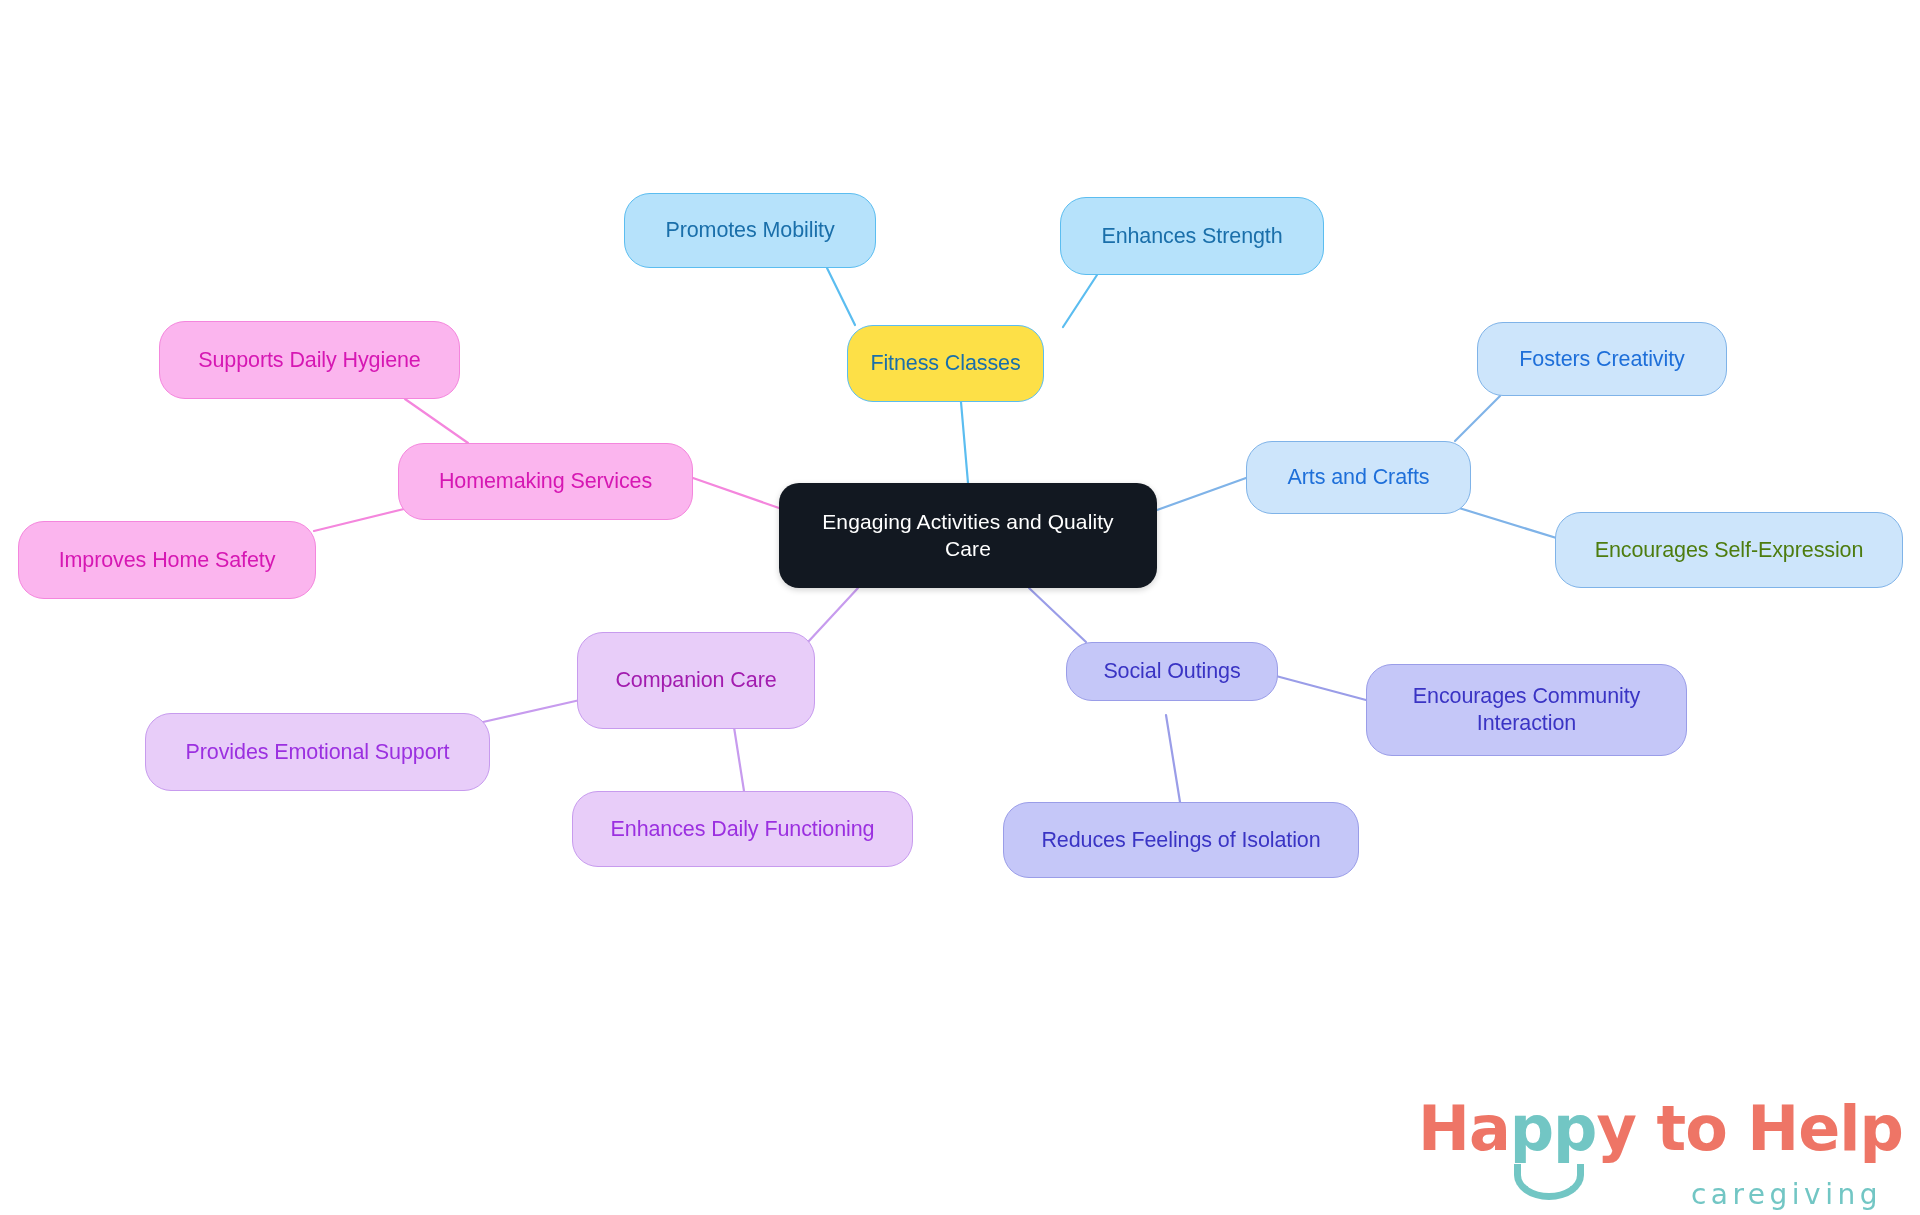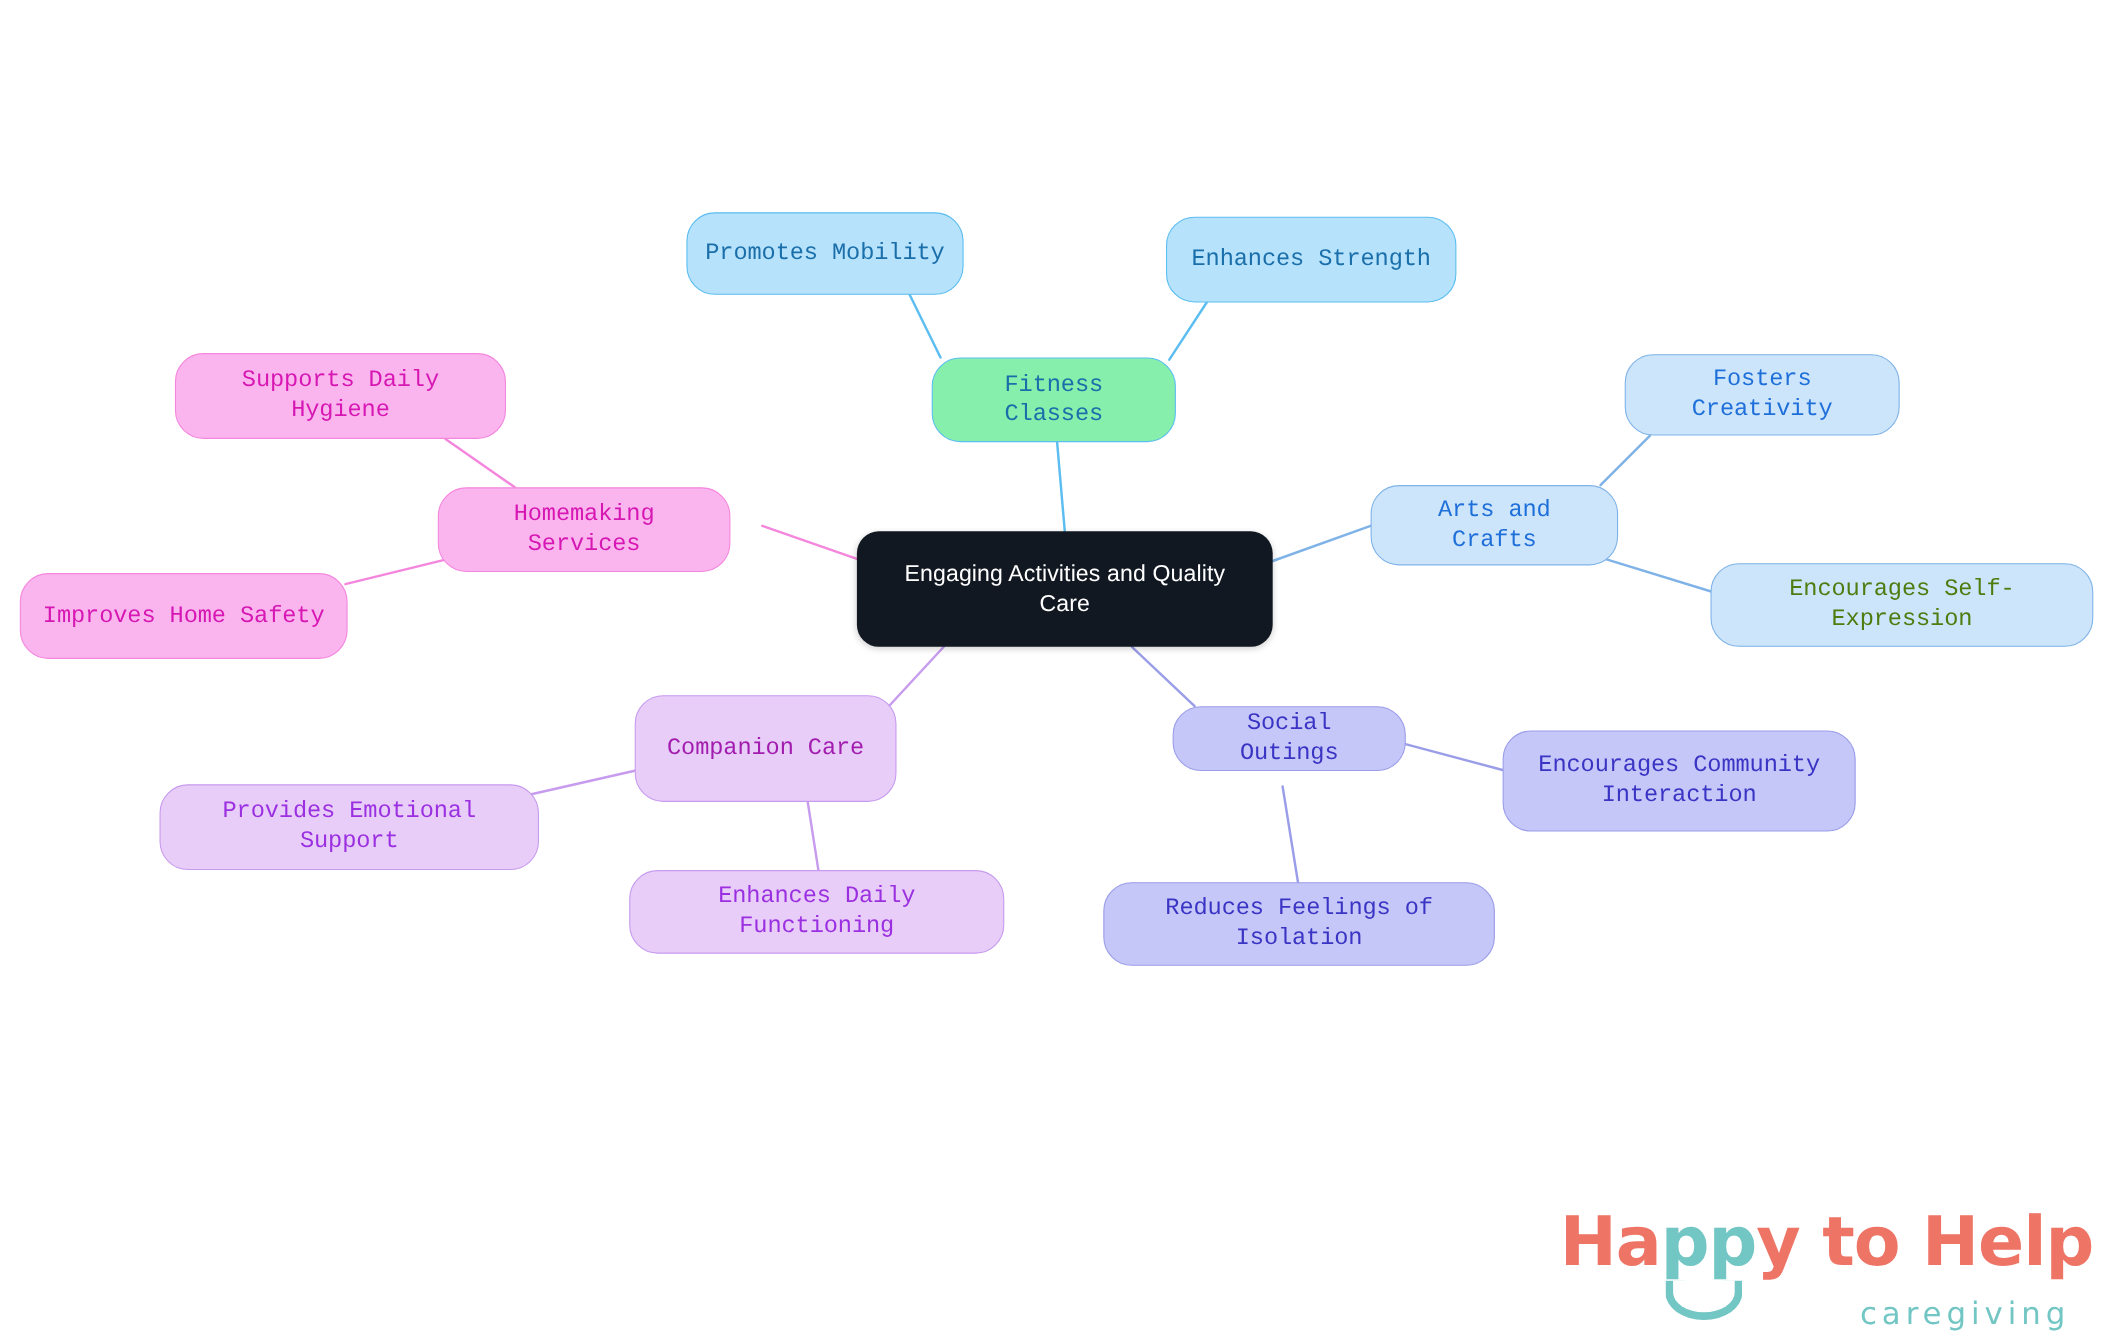--- a/index.html
+++ b/index.html
@@ -54,21 +54,20 @@
     border-width: 0;
     font-size: 21px;
     letter-spacing: 0.1px;
     box-shadow: 0 2px 6px rgba(0,0,0,0.18);
   }
 
   .node.branch,
   .node.leaf {
     font-size: 21.5px;
     letter-spacing: -0.1px;
-    font-family: Liberation Mono, monospace;
   }
 
   .logo {
     position: absolute;
     left: 1418px;
     top: 1092px;
     width: 470px;
     height: 112px;
   }
   .logo-wordmark {
@@ -122,34 +121,34 @@
       <line x1="580" y1="700" x2="483" y2="722" stroke="#c79bee" stroke-width="2.2" stroke-linecap="round"></line>
       <line x1="731" y1="708" x2="744" y2="791" stroke="#c79bee" stroke-width="2.2" stroke-linecap="round"></line>
       <line x1="779" y1="508" x2="693" y2="478" stroke="#f486dd" stroke-width="2.2" stroke-linecap="round"></line>
       <line x1="468" y1="443" x2="405" y2="399" stroke="#f486dd" stroke-width="2.2" stroke-linecap="round"></line>
       <line x1="404" y1="509" x2="314" y2="531" stroke="#f486dd" stroke-width="2.2" stroke-linecap="round"></line>
     </svg>
 
   <div id="node-layer">
       <div class="node root" style="left: 779px; top: 483px; width: 378px; height: 105px; background: rgb(18, 24, 33); color: rgb(255, 255, 255);"><span>Engaging Activities and Quality
 Care</span></div>
-      <div class="node branch" style="left: 847px; top: 325px; width: 222px; height: 77px; background: #86efac; border-color: rgb(91, 189, 240); color: rgb(26, 111, 170);"><span>Fitness Classes</span></div>
+      <div class="node branch" style="left: 847px; top: 325px; width: 197px; height: 77px; background: #fde047; border-color: rgb(91, 189, 240); color: rgb(26, 111, 170);"><span>Fitness Classes</span></div>
       <div class="node leaf" style="left: 624px; top: 193px; width: 252px; height: 75px; background: rgb(182, 226, 251); border-color: rgb(91, 189, 240); color: rgb(26, 111, 170);"><span>Promotes Mobility</span></div>
       <div class="node leaf" style="left: 1060px; top: 197px; width: 264px; height: 78px; background: rgb(182, 226, 251); border-color: rgb(91, 189, 240); color: rgb(26, 111, 170);"><span>Enhances Strength</span></div>
       <div class="node branch" style="left: 1246px; top: 441px; width: 225px; height: 73px; background: rgb(205, 229, 251); border-color: rgb(127, 179, 232); color: rgb(30, 111, 217);"><span>Arts and Crafts</span></div>
       <div class="node leaf" style="left: 1477px; top: 322px; width: 250px; height: 74px; background: rgb(205, 229, 251); border-color: rgb(127, 179, 232); color: rgb(30, 111, 217);"><span>Fosters Creativity</span></div>
       <div class="node leaf" style="left: 1555px; top: 512px; width: 348px; height: 76px; background: rgb(205, 229, 251); border-color: rgb(127, 179, 232); color: #4d7c0f;"><span>Encourages Self-Expression</span></div>
       <div class="node branch" style="left: 1066px; top: 642px; width: 212px; height: 59px; background: rgb(197, 199, 248); border-color: rgb(154, 157, 232); color: rgb(58, 52, 196);"><span>Social Outings</span></div>
       <div class="node leaf" style="left: 1366px; top: 664px; width: 321px; height: 92px; background: rgb(197, 199, 248); border-color: rgb(154, 157, 232); color: rgb(58, 52, 196);"><span>Encourages Community
 Interaction</span></div>
       <div class="node leaf" style="left: 1003px; top: 802px; width: 356px; height: 76px; background: rgb(197, 199, 248); border-color: rgb(154, 157, 232); color: rgb(58, 52, 196);"><span>Reduces Feelings of Isolation</span></div>
       <div class="node branch" style="left: 577px; top: 632px; width: 238px; height: 97px; background: rgb(232, 205, 249); border-color: rgb(199, 155, 238); color: #a21caf;"><span>Companion Care</span></div>
       <div class="node leaf" style="left: 145px; top: 713px; width: 345px; height: 78px; background: rgb(232, 205, 249); border-color: rgb(199, 155, 238); color: rgb(155, 48, 224);"><span>Provides Emotional Support</span></div>
       <div class="node leaf" style="left: 572px; top: 791px; width: 341px; height: 76px; background: rgb(232, 205, 249); border-color: rgb(199, 155, 238); color: rgb(155, 48, 224);"><span>Enhances Daily Functioning</span></div>
-      <div class="node branch" style="left: 398px; top: 443px; width: 266px; height: 77px; background: rgb(251, 181, 238); border-color: rgb(244, 134, 221); color: rgb(214, 23, 179);"><span>Homemaking Services</span></div>
+      <div class="node branch" style="left: 398px; top: 443px; width: 295px; height: 77px; background: rgb(251, 181, 238); border-color: rgb(244, 134, 221); color: rgb(214, 23, 179);"><span>Homemaking Services</span></div>
       <div class="node leaf" style="left: 159px; top: 321px; width: 301px; height: 78px; background: rgb(251, 181, 238); border-color: rgb(244, 134, 221); color: rgb(214, 23, 179);"><span>Supports Daily Hygiene</span></div>
       <div class="node leaf" style="left: 18px; top: 521px; width: 298px; height: 78px; background: rgb(251, 181, 238); border-color: rgb(244, 134, 221); color: rgb(214, 23, 179);"><span>Improves Home Safety</span></div>
     </div>
 
   <div class="logo">
     <div class="logo-wordmark"><span style="color: rgb(238, 117, 102); margin-top: 12px;">Ha</span><span style="color: rgb(114, 198, 196);">pp</span><span style="color: rgb(238, 117, 102);">y</span><span style="color: rgb(238, 117, 102);"> to Help</span></div>
     <div class="logo-smile"></div>
     <div class="logo-sub" style="color: rgb(114, 198, 196);">caregiving</div>
   </div>
 

